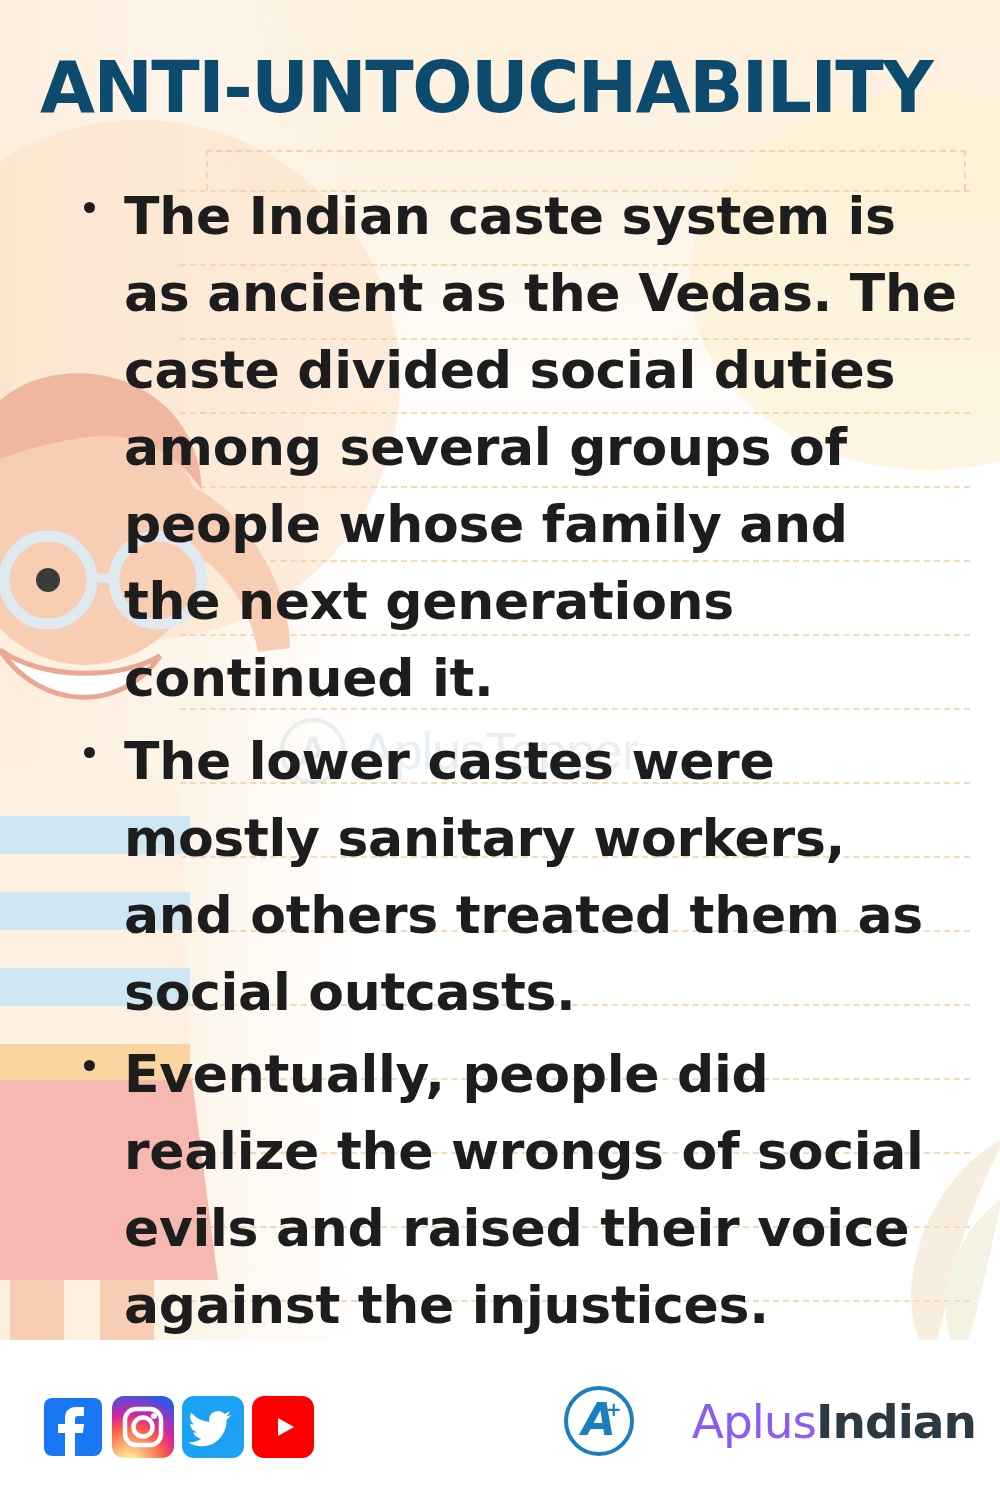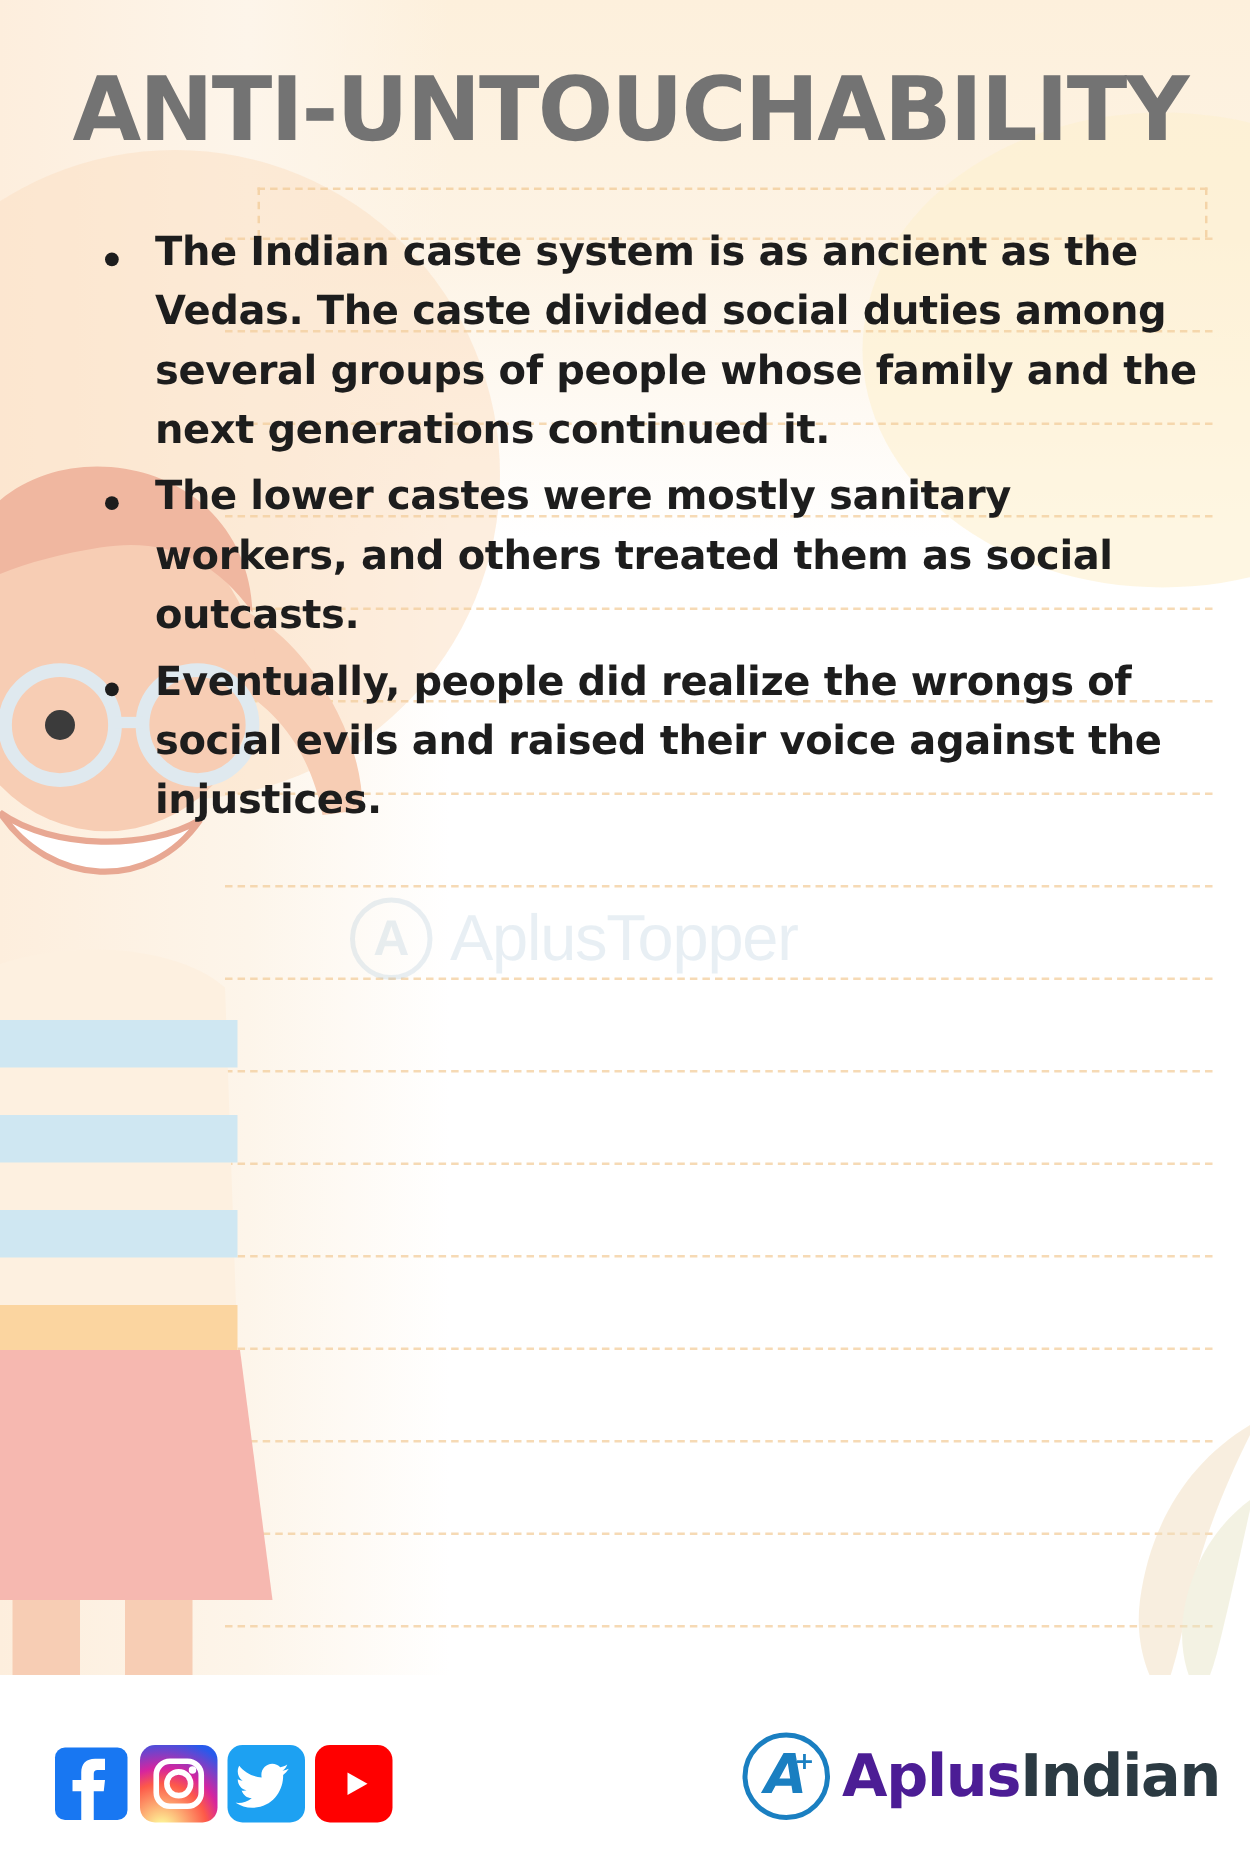--- a/index.html
+++ b/index.html
@@ -124,46 +124,46 @@
   .watermark .wm-text {
     font-size: 52px;
     color: #9bb9cf;
     font-family: "Liberation Sans", sans-serif;
     letter-spacing: -1px;
   }
 
   
   .title {
     position: absolute;
-    left: 58px; top: 52px;
+    left: 40px; top: 52px;
     width: 920px;
     font-family: "DejaVu Sans", sans-serif;
     font-weight: bold;
     font-size: 71px;
     line-height: 1;
     letter-spacing: -1.5px;
-    color: #737373;
+    color: #0c4a6e;
     white-space: nowrap;
   }
 
   .content {
     position: absolute;
     left: 58px; top: 178px;
     width: 900px;
   }
   ul.bullets {
     margin: 0;
     padding: 0 0 0 66px;
     list-style: none;
   }
   ul.bullets > li {
     position: relative;
     font-family: "DejaVu Sans", sans-serif;
     font-weight: bold;
-    font-size: 32px;
+    font-size: 52px;
     line-height: 1.48;
     color: #1d1d1d;
     margin-bottom: 6px;
     letter-spacing: -0.3px;
   }
   ul.bullets > li::before {
     content: "";
     position: absolute;
     left: -40px;
     top: 24px;
@@ -225,21 +225,21 @@
     font-size: 19px;
     font-weight: bold;
     color: #1a7fc1;
     font-family: "DejaVu Sans", sans-serif;
   }
   .brand-text {
     font-family: "DejaVu Sans", sans-serif;
     font-size: 47px;
     letter-spacing: -1px;
   }
-  .brand-text .b1 { color: #4c1d95; font-weight: bold; }
+  .brand-text .b1 { color: #8b5cf6; font-weight: normal; margin-left: 48px; }
   .brand-text .b2 { color: #2b3a42; font-weight: bold; }
 </style>
 </head>
 <body>
 
 <div class="page">
 
   <div class="bg-cream"></div>
   <div class="bg-top-wash"></div>
   <div class="bg-left-wash"></div>

